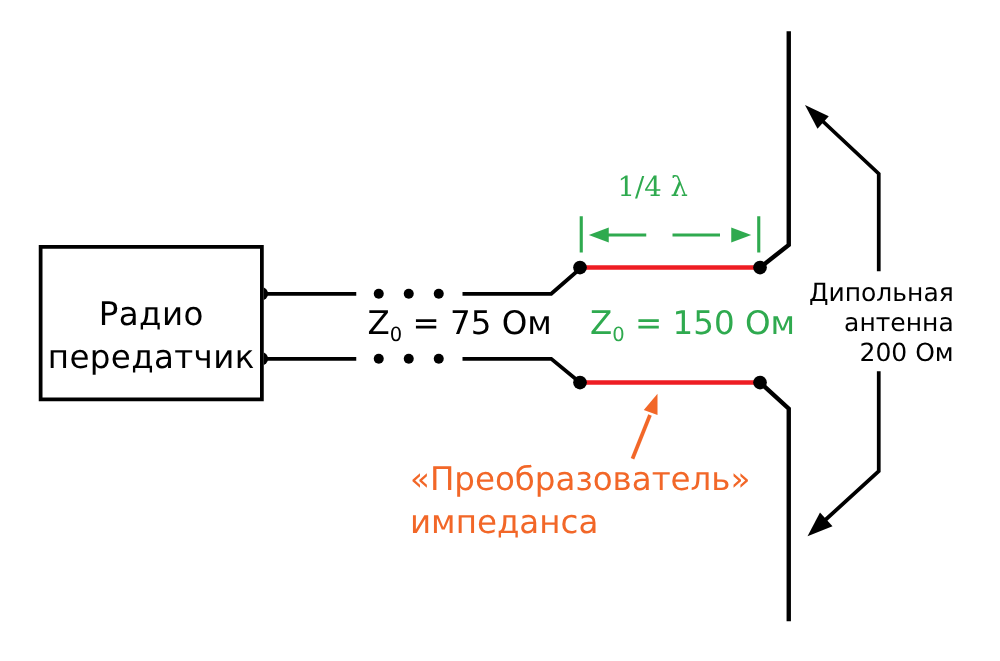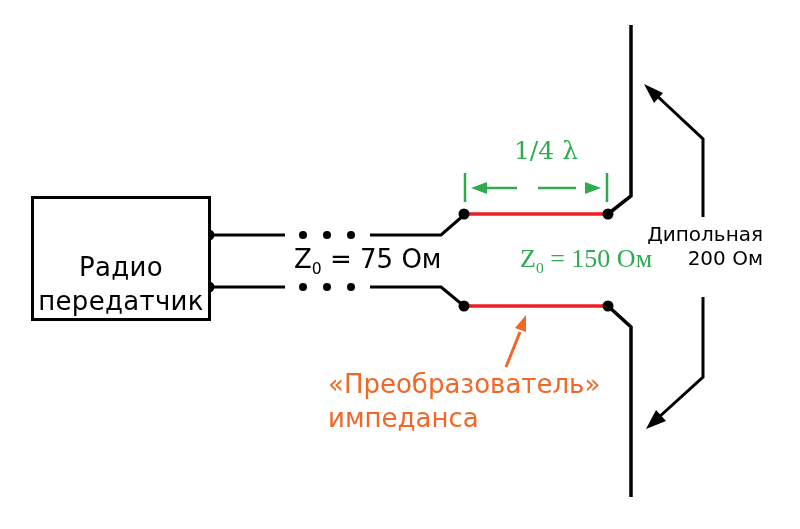--- a/index.html
+++ b/index.html
@@ -26,35 +26,35 @@
   .stroke-orange{stroke:var(--orange);fill:none;}
   .fill-black{fill:var(--line);stroke:none;}
   .fill-green{fill:var(--green);stroke:none;}
   .fill-orange{fill:var(--orange);stroke:none;}
 
   .lbl{position:absolute;white-space:nowrap;color:var(--line);}
 
   .tx-box{
     position:absolute;left:31px;top:196px;width:180px;height:125px;
     border:3px solid var(--line);background:var(--background);
-    display:flex;flex-direction:column;align-items:center;justify-content:flex-end;
+    display:flex;flex-direction:column;align-items:center;justify-content:center;
     padding-top:20px;
     font-size:26px;line-height:34px;letter-spacing:.3px;color:var(--line);
     text-align:center;
   }
 
   .impedance{font-size:26px;line-height:26px;margin-left:40px;}
   .impedance sub{font-size:0.6em;line-height:0;}
   .imp-feed{left:254px;top:246px;color:var(--line);}
-  .imp-xform{left:480px;top:246px;color:var(--green);font-family:Liberation Serif, serif;}
+  .imp-xform{left:432px;top:246px;color:var(--green);}
 
   .quarter{
-    left:494px;top:139px;width:84px;text-align:right;
+    left:494px;top:139px;width:84px;text-align:left;
     font-family:"DejaVu Serif","Liberation Serif",serif;
-    font-size:25px;line-height:24px;color:var(--green);
+    font-size:22px;line-height:24px;color:var(--green);
   }
 
   .antenna-lbl{
     left:639px;top:222px;width:124px;text-align:right;
     font-size:20px;line-height:24px;color:var(--line);white-space:normal;
   }
 
   .callout-lbl{
     left:328px;top:367px;width:280px;text-align:left;
     font-size:26px;line-height:34px;color:var(--orange);white-space:normal;
@@ -118,20 +118,21 @@
   </div>
 
   <div class="lbl impedance imp-xform">
     <span>Z</span><sub>0</sub><span> = 150 Ом</span>
   </div>
 
   <div class="lbl quarter">1/4 λ</div>
 
   <div class="lbl antenna-lbl">
     <div>Дипольная</div>
+    <div>антенна</div>
     <div>200 Ом</div>
   </div>
 
   <div class="lbl callout-lbl">
     <div>«Преобразователь»</div>
     <div>импеданса</div>
   </div>
 
 </div>
 

